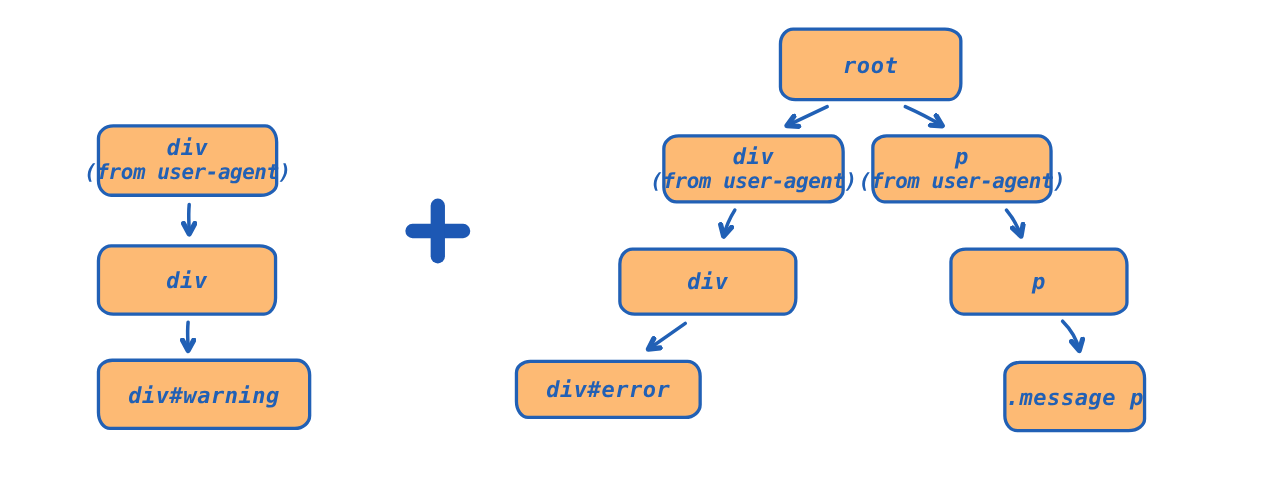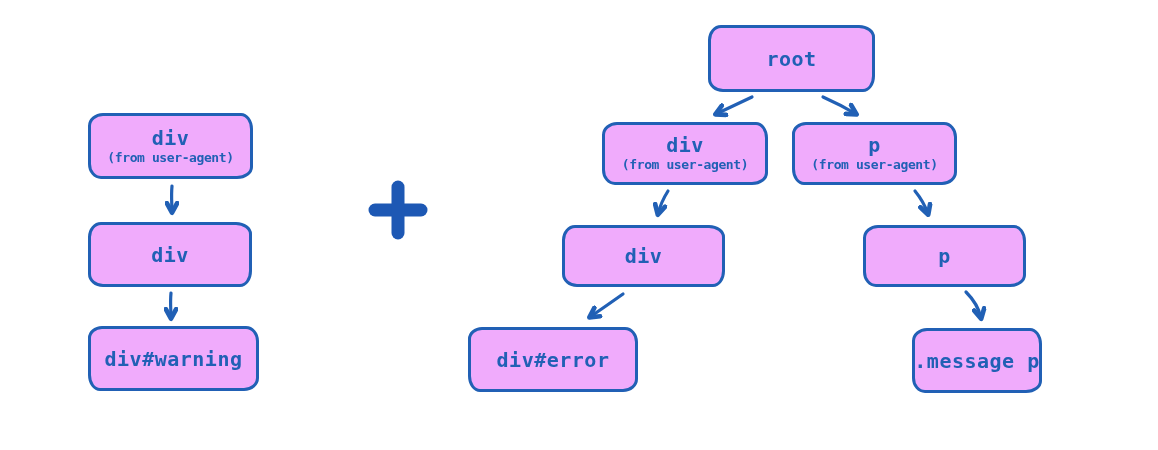--- a/index.html
+++ b/index.html
@@ -26,54 +26,55 @@
     stroke-linecap: round;
     stroke-linejoin: round;
   }
   .node {
     position: absolute;
     display: flex;
     flex-direction: column;
     align-items: center;
     justify-content: center;
     gap: 1px;
-    background: #f0abfc;
+    background: #fdba74;
     border: 3.6px solid var(--ink);
     color: var(--ink);
     text-align: left;
+    font-style: italic;
   }
   
   .r1 { border-radius: 15px 12px 16px 13px / 13px 16px 12px 15px; }
   .r2 { border-radius: 13px 16px 12px 15px / 15px 12px 16px 13px; }
   .r3 { border-radius: 14px 13px 15px 12px / 12px 15px 13px 16px; }
   .node .label {
     font-size: 20px;
     font-weight: bold;
     letter-spacing: 0.5px;
     line-height: 1.1;
     white-space: nowrap;
   }
   .node .sublabel {
-    font-size: 13px;
+    font-size: 19px;
     font-weight: bold;
     letter-spacing: -0.4px;
     line-height: 1.2;
     white-space: nowrap;
   }
   
   #l1 { left:  88px; top: 113px; width: 165px; height: 66px; }
   #l2 { left:  88px; top: 222px; width: 164px; height: 65px; }
-  #l3 { left:  88px; top: 326px; width: 171px; height: 65px; }
+  #l3 { left:  88px; top: 326px; width: 195px; height: 65px; }
   
   #rt-root   { left: 708px; top:  25px; width: 167px; height: 67px; }
   #rt-divua  { left: 602px; top: 122px; width: 166px; height: 63px; }
   #rt-pua    { left: 792px; top: 122px; width: 165px; height: 63px; }
   #rt-div    { left: 562px; top: 225px; width: 163px; height: 62px; }
   #rt-p      { left: 863px; top: 225px; width: 163px; height: 62px; }
-  #rt-error  { left: 468px; top: 327px; width: 170px; height: 65px; }
+  #rt-error  { left: 468px; top: 327px; width: 170px; height: 54px; }
   #rt-msg    { left: 912px; top: 328px; width: 130px; height: 65px; }
   .plus {
     position: absolute;
     left: 366px; top: 178px;
     width: 64px; height: 64px;
   }
   .plus line {
     stroke: var(--plus);
     stroke-width: 13;
     stroke-linecap: round;

